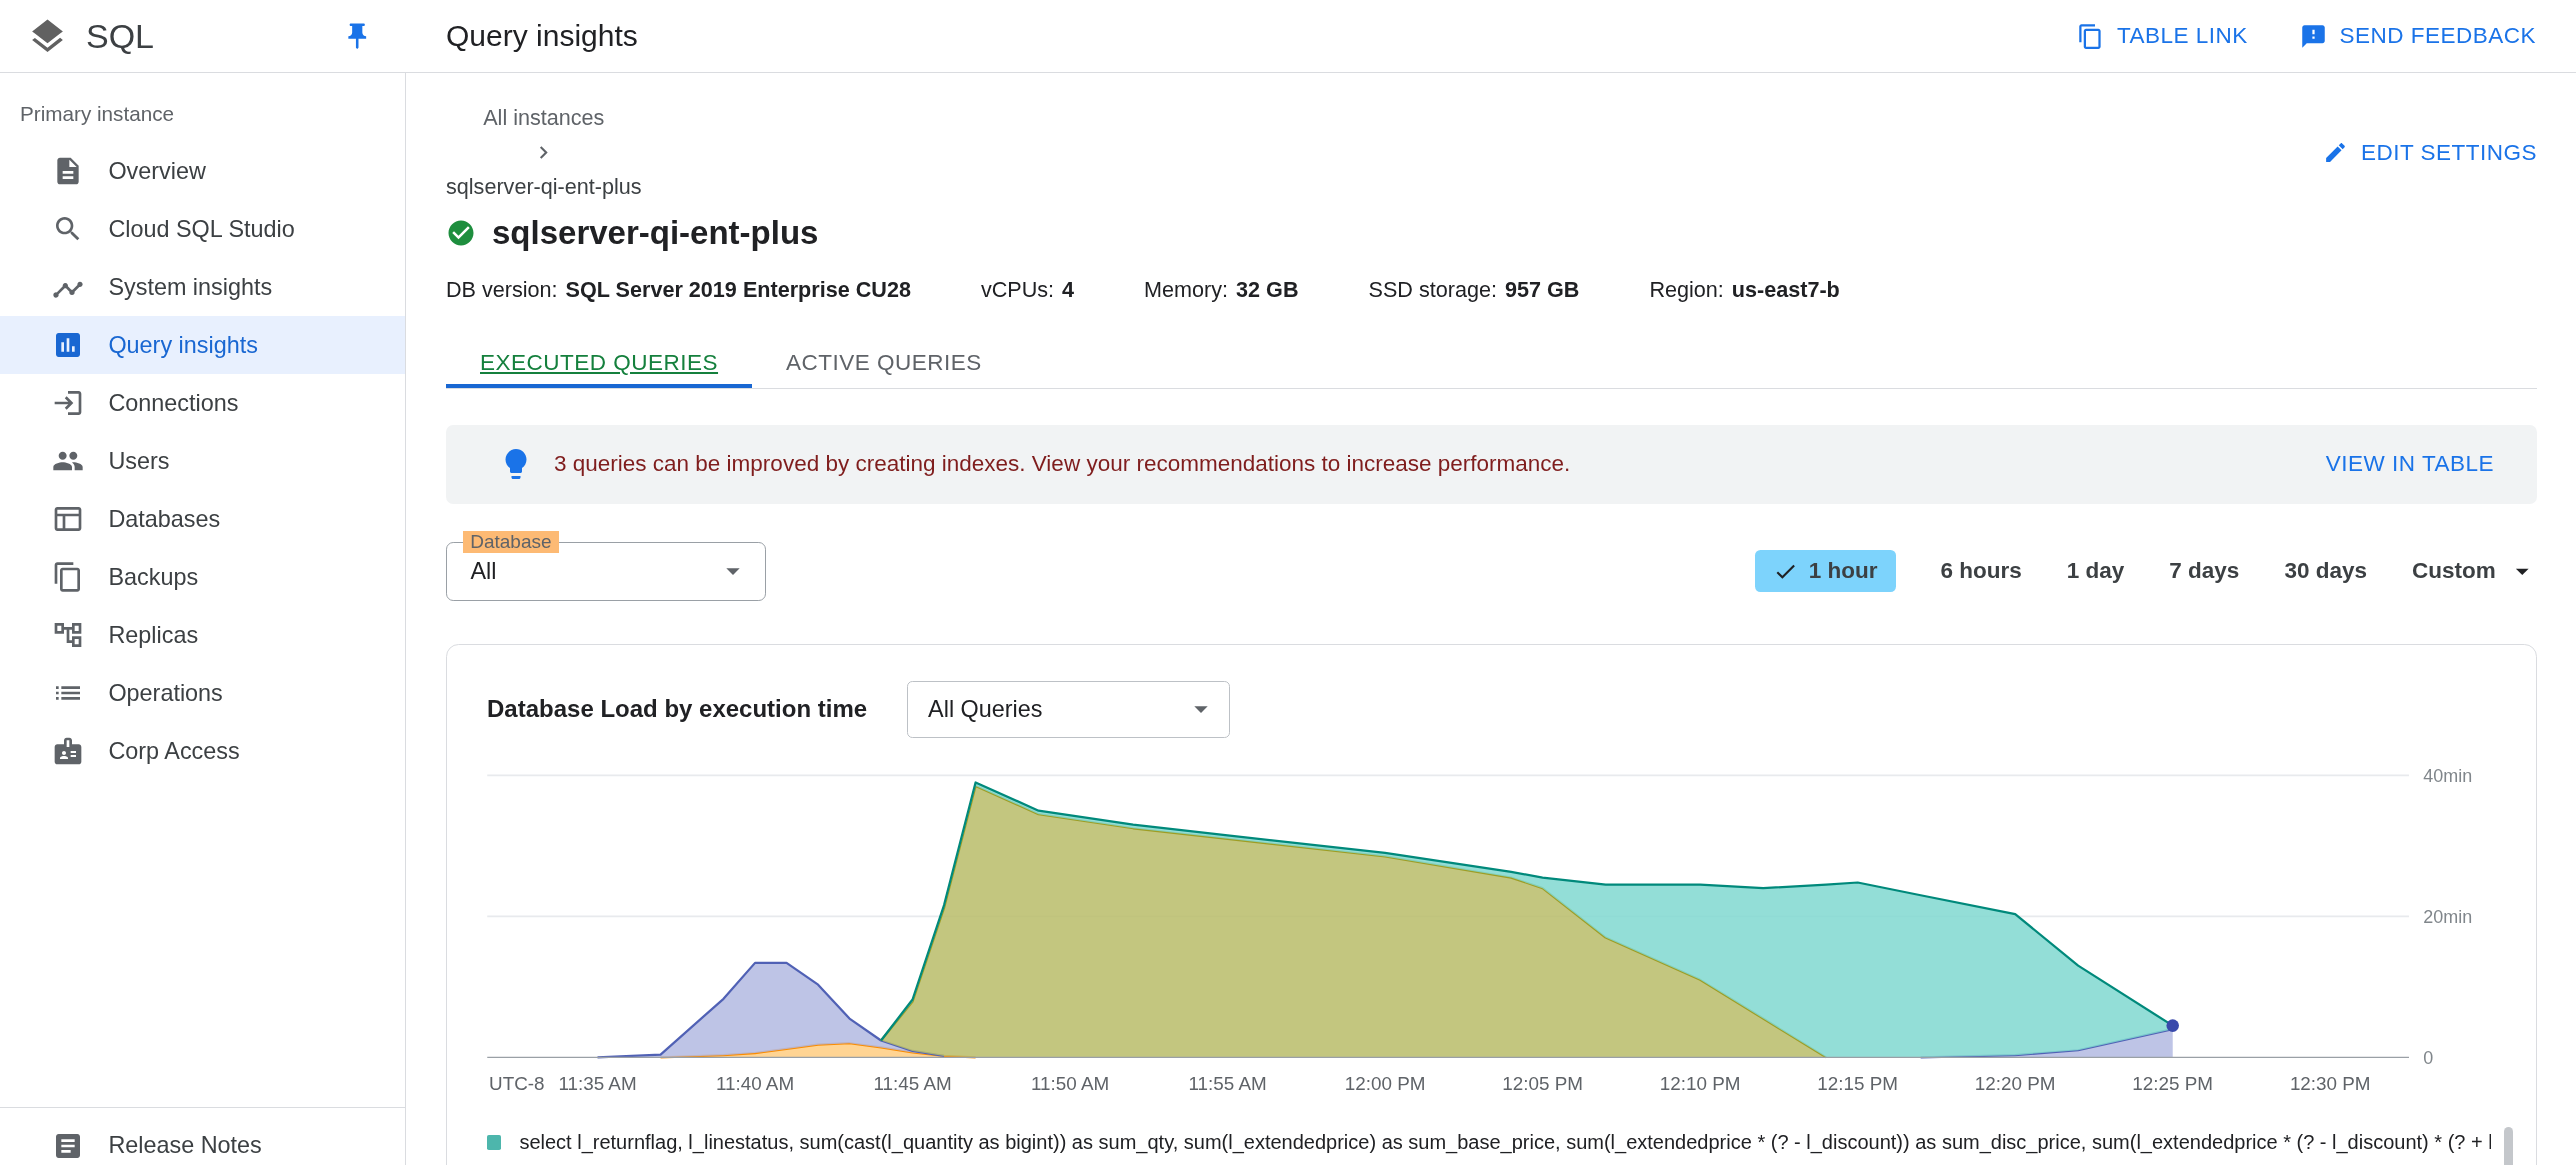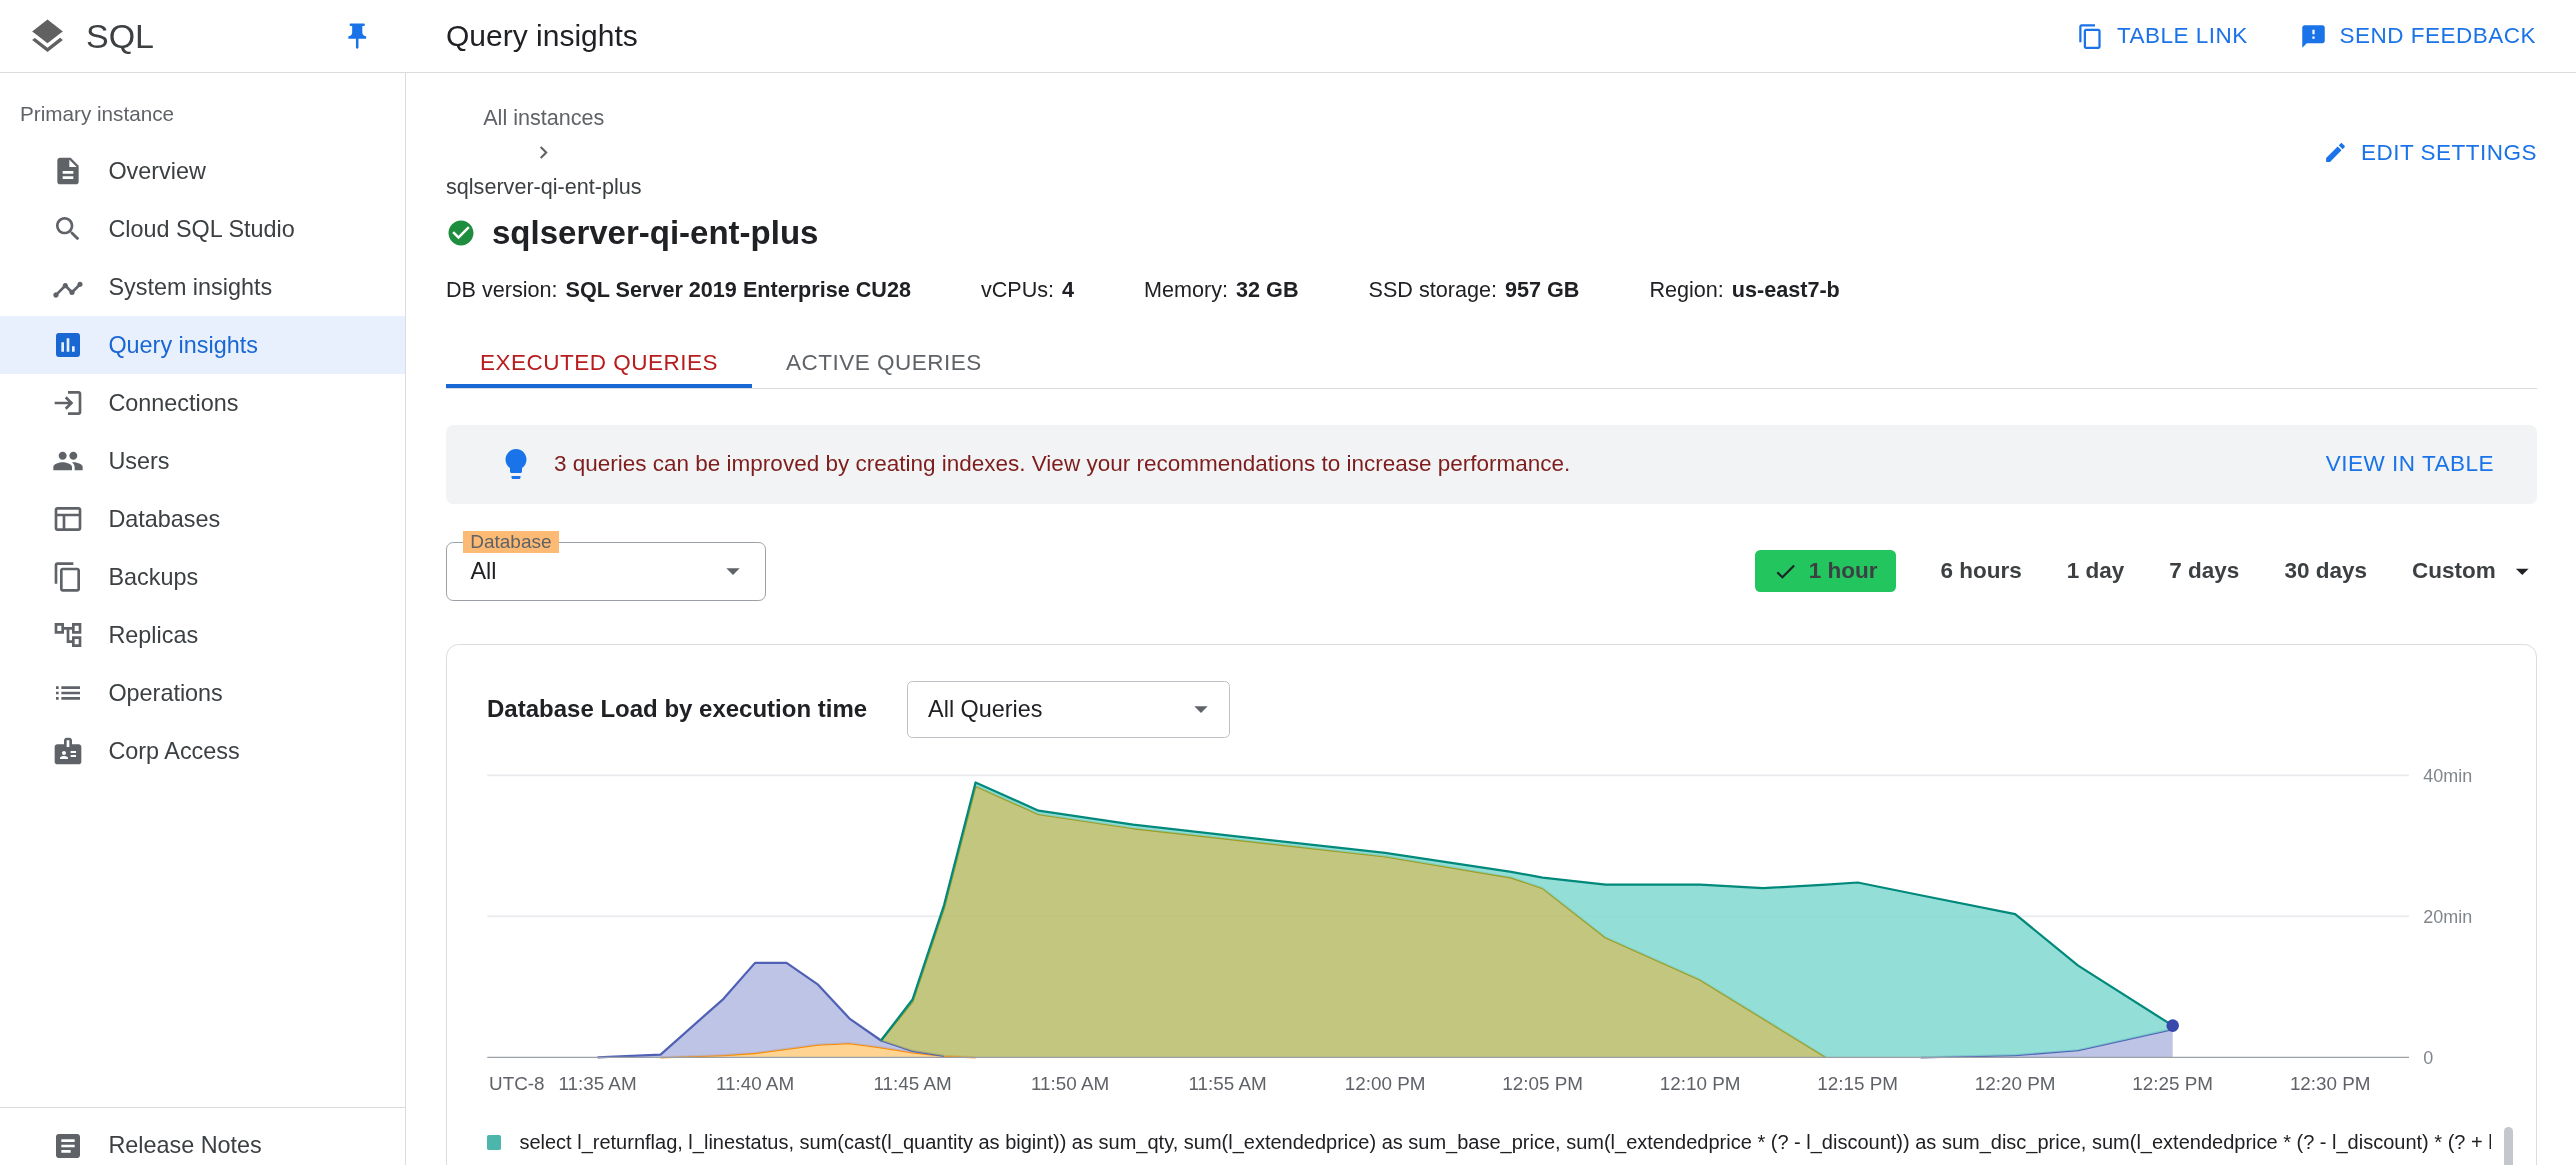--- a/index.html
+++ b/index.html
@@ -35,35 +35,35 @@
   .crumb-parent { color: #5f6368; cursor: pointer; }
   .crumb-current { color: #3c4043; }
   .title-row { display: flex; align-items: center; gap: 16px; margin-top: 14.4px; }
   .instance-name { font-size: 33px; font-weight: 700; color: #202124; }
   .meta-row { display: flex; gap: 70px; margin-top: 25px; font-size: 21.6px; }
   .meta-item { display: flex; gap: 8px; }
   .meta-value { font-weight: 700; }
 
   .tabs { display: flex; margin-top: 38px; border-bottom: 0.9px solid #dadce0; }
   .tab { height: 47px; padding: 0 34px; display: flex; align-items: center; font-size: 22.5px; font-weight: 500; letter-spacing: 0.5px; color: #5f6368; border-bottom: 4.5px solid transparent; margin-bottom: -0.9px; cursor: pointer; }
-  .tab.active { color: #b91c1c; border-bottom-color: #1967d2; }
+  .tab.active { color: #15803d; border-bottom-color: #1967d2; text-decoration: underline; }
 
   .banner { margin-top: 36px; background: #f1f3f4; border-radius: 7.2px; height: 79px; display: flex; align-items: center; padding: 0 43px 0 52px; gap: 20px; }
   .banner-text { font-size: 22.5px; color: #7f1d1d; }
   .banner-action { margin-left: auto; }
 
   .filter-row { margin-top: 38px; display: flex; align-items: center; justify-content: space-between; }
   .db-select { position: relative; width: 320px; height: 59px; border: 0.9px solid #9aa0a6; border-radius: 7.2px; display: flex; align-items: center; padding: 0 16px 0 23.4px; cursor: pointer; }
   .db-label { position: absolute; top: -11.7px; left: 16px; background: #fdba74; padding: 0 7.2px; font-size: 19px; color: #5f6368; }
   .db-value { font-size: 23.4px; color: #202124; }
   .select-arrow { margin-left: auto; display: flex; }
 
   .time-ranges { display: flex; align-items: center; gap: 45px; font-size: 22.5px; font-weight: 700; color: #3c4043; }
   .time-range { display: flex; align-items: center; gap: 10.8px; cursor: pointer; }
-  .time-range.selected { background: #22c55e; border-radius: 5.4px; padding: 8px 18px; }
+  .time-range.selected { background: #7dd3fc; border-radius: 5.4px; padding: 8px 18px; }
 
   .card { margin-top: 43px; border: 0.9px solid #dadce0; border-radius: 12.6px; height: 547px; padding: 36px 18px 0 40px; overflow: hidden; }
   .card-head { display: flex; align-items: center; gap: 40px; }
   .card-title { font-size: 24px; font-weight: 700; color: #202124; }
   .queries-select { width: 323px; height: 57px; border: 0.9px solid #bdc1c6; border-radius: 5.4px; display: flex; align-items: center; padding: 0 12.6px 0 20px; font-size: 23.4px; cursor: pointer; }
 
   #chart { display: block; margin-top: 23.4px; width: 2030px; height: 361px; font-family: "Liberation Sans", sans-serif; }
 
   .legend-wrap { position: relative; margin-top: 1.8px; padding-right: 27px; }
   .legend-row { display: flex; align-items: center; gap: 18px; height: 38px; }

